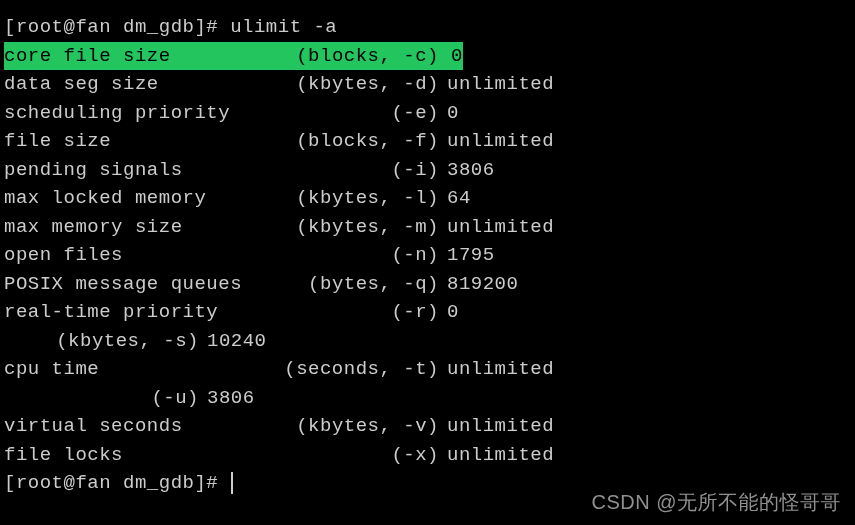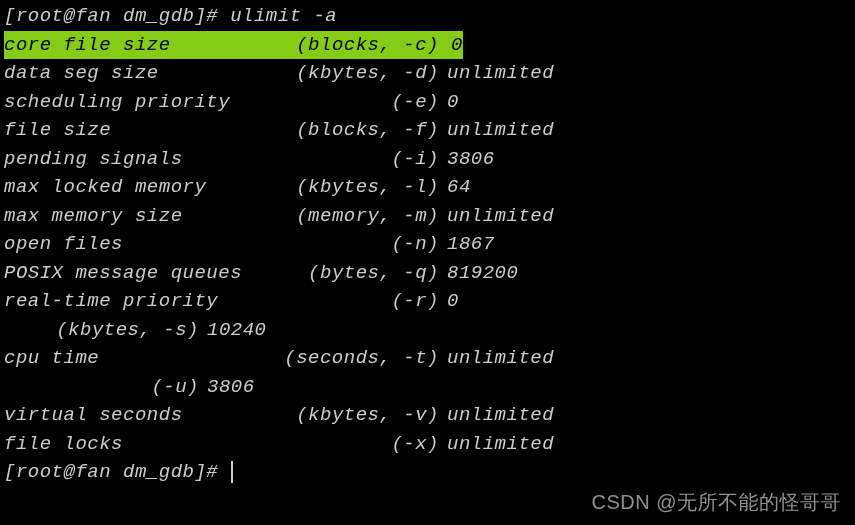--- a/index.html
+++ b/index.html
@@ -13,29 +13,28 @@
       font-family: "Courier New", monospace;
       font-size: 19px;
       line-height: 1.5;
       width: 855px;
       height: 525px;
       overflow: hidden;
       position: relative;
       letter-spacing: 0.5px;
     }
     .terminal {
-      padding: 2px 4px;
-      font-style: italic;
+      padding: 13px 4px;
     }
     .line {
       white-space: pre;
       display: flex;
     }
     .highlighted {
-      background: #84cc16;
+      background: #22c55e;
       color: #000;
       display: inline;
     }
     .prompt-line {
       white-space: pre;
     }
     .col-name {
       display: inline-block;
       width: 240px;
     }
@@ -73,22 +72,22 @@
 
 <div class="terminal">
   <div class="prompt-line"><span>[root@fan dm_gdb]# </span><span>ulimit -a</span></div>
   <div id="rows">
       <div class="line"><span class="highlighted"><span class="col-name">core file size</span><span class="col-unit">(blocks, -c)</span><span> 0</span></span></div>
       <div class="line"><span class="col-name">data seg size</span><span class="col-unit">(kbytes, -d)</span><span class="col-value">unlimited</span></div>
       <div class="line"><span class="col-name">scheduling priority</span><span class="col-unit">(-e)</span><span class="col-value">0</span></div>
       <div class="line"><span class="col-name">file size</span><span class="col-unit">(blocks, -f)</span><span class="col-value">unlimited</span></div>
       <div class="line"><span class="col-name">pending signals</span><span class="col-unit">(-i)</span><span class="col-value">3806</span></div>
       <div class="line"><span class="col-name">max locked memory</span><span class="col-unit">(kbytes, -l)</span><span class="col-value">64</span></div>
-      <div class="line"><span class="col-name">max memory size</span><span class="col-unit">(memory, -m)</span><span class="col-value">unlimited</span></div>
-      <div class="line"><span class="col-name">open files</span><span class="col-unit">(-n)</span><span class="col-value">1867</span></div>
+      <div class="line"><span class="col-name">max memory size</span><span class="col-unit">(kbytes, -m)</span><span class="col-value">unlimited</span></div>
+      <div class="line"><span class="col-name">open files</span><span class="col-unit">(-n)</span><span class="col-value">1795</span></div>
       <div class="line"><span class="col-name">POSIX message queues</span><span class="col-unit">(bytes, -q)</span><span class="col-value">819200</span></div>
       <div class="line"><span class="col-name">real-time priority</span><span class="col-unit">(-r)</span><span class="col-value">0</span></div>
       <div class="line"><span class="col-unit">(kbytes, -s)</span><span class="col-value">10240</span></div>
       <div class="line"><span class="col-name">cpu time</span><span class="col-unit">(seconds, -t)</span><span class="col-value">unlimited</span></div>
       <div class="line"><span class="col-unit">(-u)</span><span class="col-value">3806</span></div>
       <div class="line"><span class="col-name">virtual seconds</span><span class="col-unit">(kbytes, -v)</span><span class="col-value">unlimited</span></div>
       <div class="line"><span class="col-name">file locks</span><span class="col-unit">(-x)</span><span class="col-value">unlimited</span></div>
     </div>
   <div class="prompt-line"><span>[root@fan dm_gdb]# </span><span class="cursor"></span></div>
 </div>

